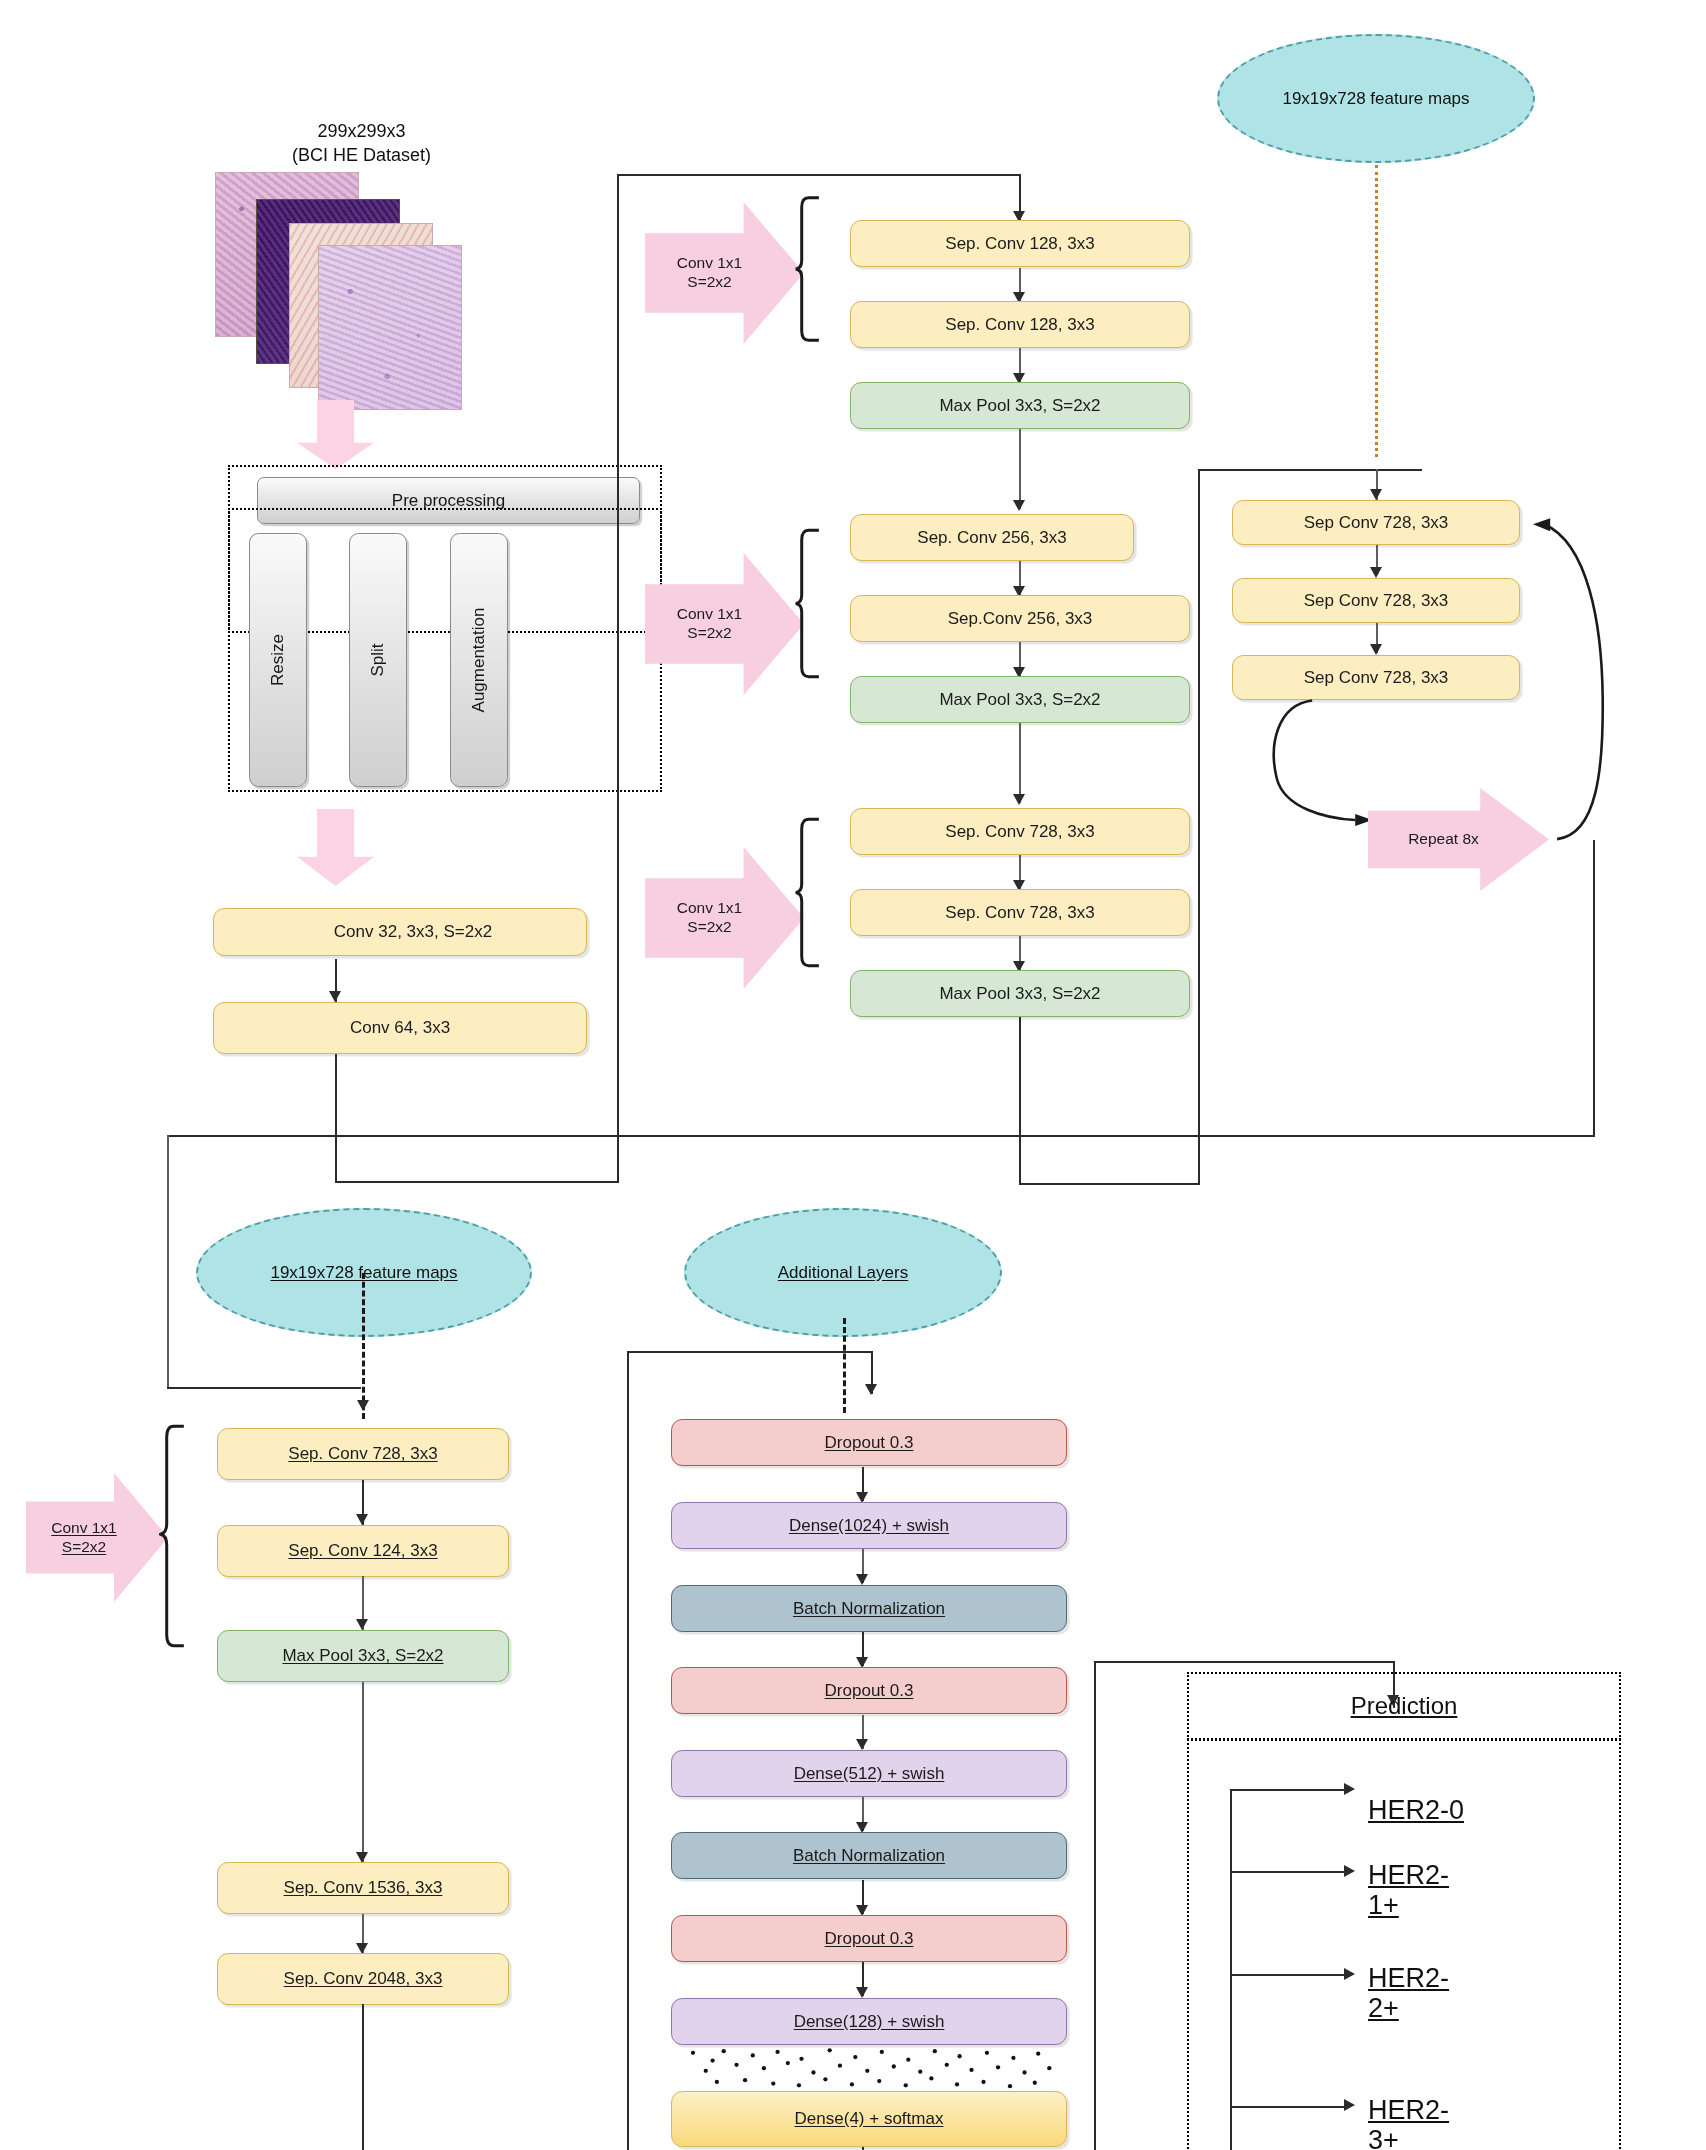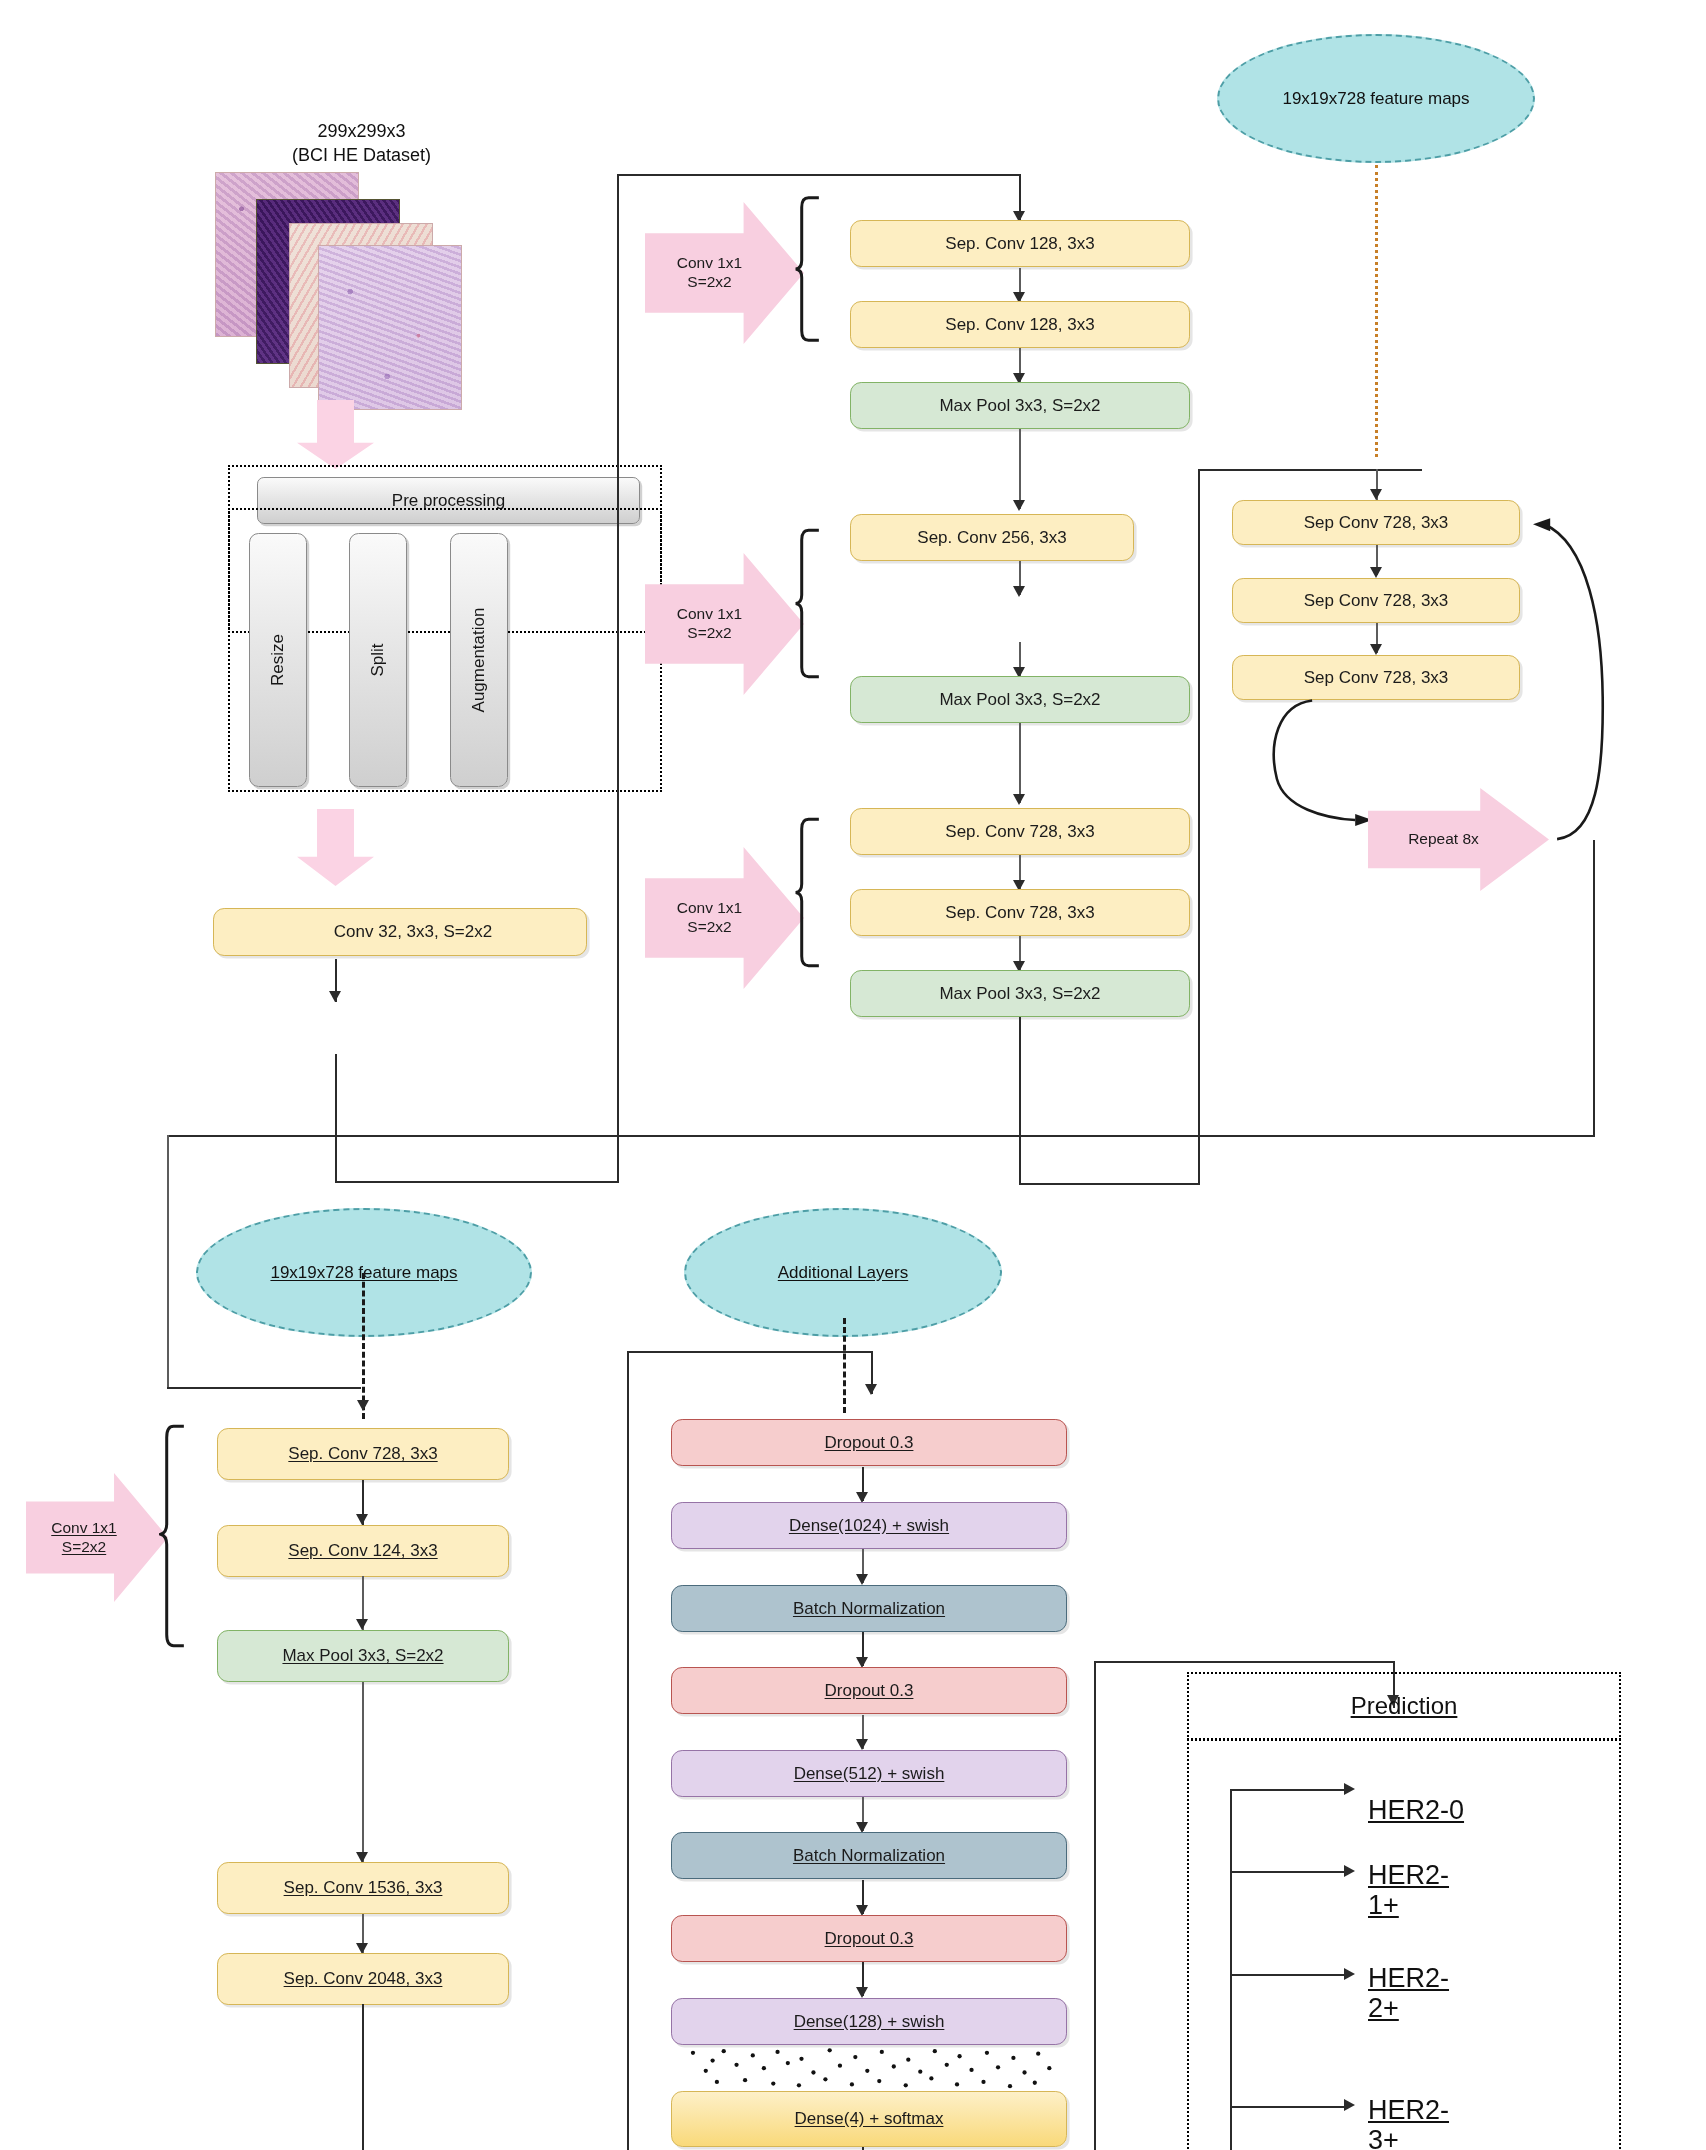--- a/index.html
+++ b/index.html
@@ -146,20 +146,23 @@
   </div>
   <div class="dotbox" style="left:228px;top:508px;width:434px;height:284px;"></div>
 
   <div class="chevdown" style="left:297px;top:809px;width:77px;height:77px;"></div>
 
   <div class="node n-yellow shadow" style="left:213px;top:908px;width:374px;height:48px;padding-left:32px;">
     <span>Conv 32, 3x3, S=2x2</span>
   </div>
   <div class="ln lnv" style="left:335px;top:959px;height:43px;"></div>
   <div class="arrowdown" style="left:329px;top:991px;"></div>
+  <div class="node n-yellow shadow" style="left:213px;top:1002px;width:374px;height:52px;">
+    <span>Conv 64, 3x3</span>
+  </div>
 
   <div class="ln lnv" style="left:335px;top:1054px;height:129px;"></div>
   <div class="ln lnh" style="left:335px;top:1181px;width:284px;"></div>
   <div class="ln lnv" style="left:617px;top:174px;height:1009px;"></div>
   <div class="ln lnh" style="left:617px;top:174px;width:404px;"></div>
   <div class="ln lnv" style="left:1019px;top:174px;height:47px;"></div>
   <div class="arrowdown" style="left:1013px;top:211px;"></div>
 
   <div class="chev" style="left:645px;top:202px;width:159px;height:142px;">
     <div style="margin-right:30px;">
@@ -198,20 +201,23 @@
   <svg class="brace" style="left:794px;top:528px;width:30px;height:151px;" viewBox="0 0 70 350">
     <path d="M58 4 H34 Q18 4 18 26 V155 Q18 173 4 175 Q18 177 18 195 V324 Q18 346 34 346 H58" fill="none" stroke="#1a1a1a" stroke-width="7"></path>
   </svg>
 
   <div class="node n-yellow shadow" style="left:850px;top:514px;width:284px;height:47px;">
     <span>Sep. Conv 256, 3x3</span>
   </div>
   <div class="ln lnv ln-grey" style="left:1019px;top:561px;height:34px;"></div>
   <div class="arrowdown" style="left:1013px;top:586px;"></div>
 
+  <div class="node n-yellow shadow" style="left:850px;top:595px;width:340px;height:47px;">
+    <span>Sep.Conv 256, 3x3</span>
+  </div>
   <div class="ln lnv ln-grey" style="left:1019px;top:642px;height:34px;"></div>
   <div class="arrowdown" style="left:1013px;top:667px;"></div>
 
   <div class="node n-green shadow" style="left:850px;top:676px;width:340px;height:47px;">
     <span>Max Pool 3x3, S=2x2</span>
   </div>
   <div class="ln lnv ln-grey" style="left:1019px;top:723px;height:80px;"></div>
   <div class="arrowdown" style="left:1013px;top:794px;"></div>
 
   <div class="chev" style="left:645px;top:847px;width:159px;height:142px;">

